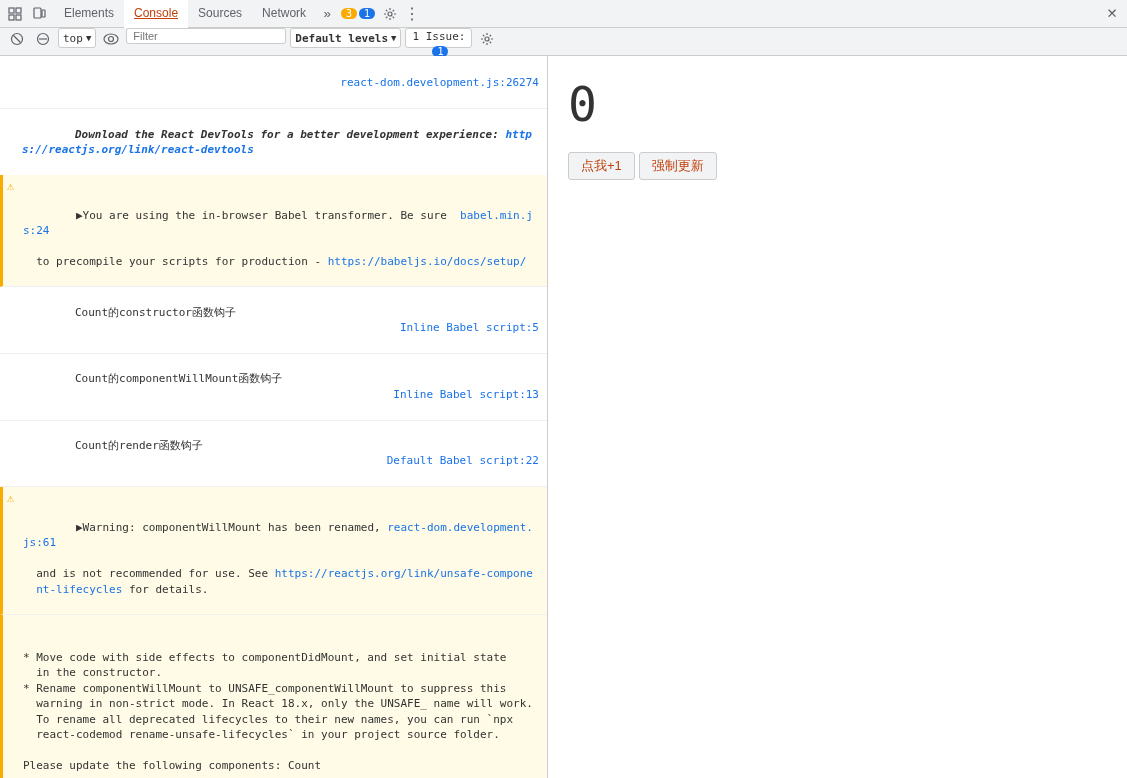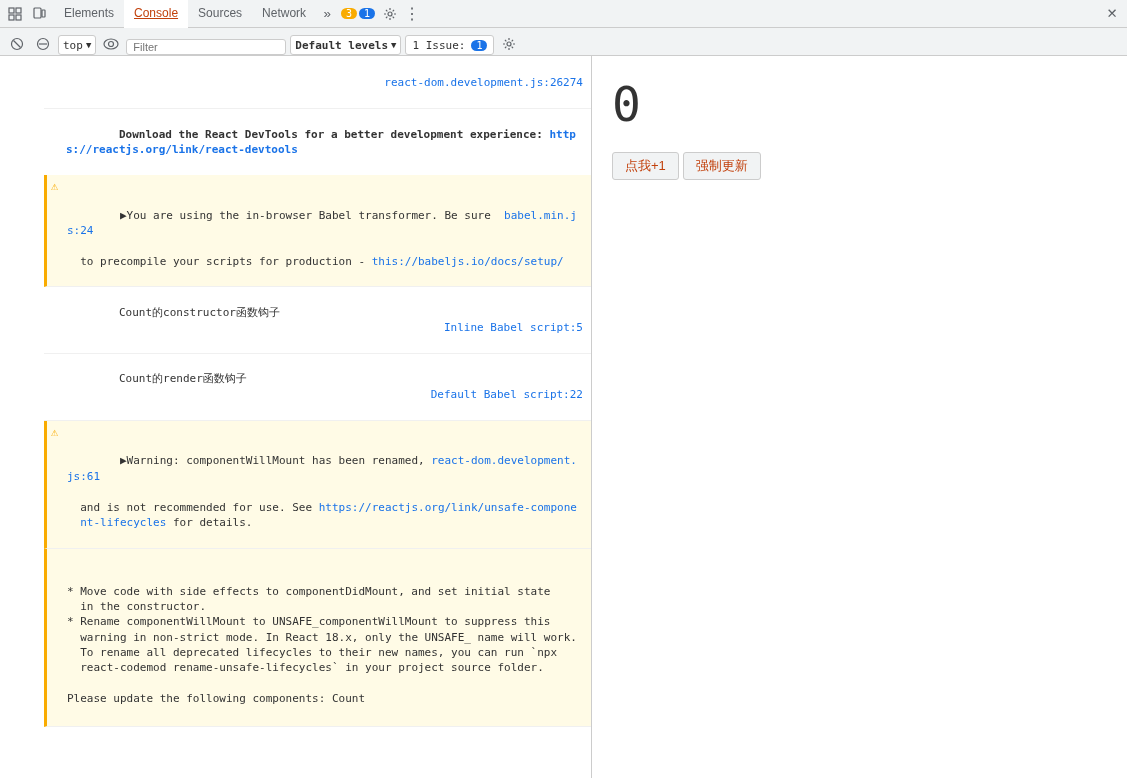--- a/index.html
+++ b/index.html
@@ -75,21 +75,21 @@
       margin-left: auto;
       width: 22px; height: 22px;
       display: flex; align-items: center; justify-content: center;
       border: none; background: none; cursor: pointer;
       color: #5f6368;
     }
 
     
     .console-toolbar {
       display: flex;
-      align-items: flex-end;
+      align-items: flex-start;
       background: #f1f3f4;
       border-bottom: 1px solid #ccc;
       height: 28px;
       padding: 0 6px;
       gap: 4px;
     }
     .toolbar-btn {
       width: 22px; height: 22px;
       border: none; background: none; cursor: pointer;
       display: flex; align-items: center; justify-content: center;
@@ -121,35 +121,34 @@
       border: 1px solid #ccc; border-radius: 3px;
       padding: 1px 4px; background: #fff; cursor: pointer;
       height: 20px;
       font-weight: bold;
     }
     .issue-badge {
       display: flex; align-items: center;
       font-size: 11px; color: #333;
       border: 1px solid #ccc; border-radius: 3px;
       padding: 1px 6px; background: #fff; cursor: pointer;
-      height: 20px; gap: 3px;
+      height: 20px; gap: 3px; flex-direction: column;
     }
     .gear-btn {
       width: 22px; height: 22px;
       border: none; background: none; cursor: pointer;
       display: flex; align-items: center; justify-content: center;
       color: #5f6368;
     }
 
     
     .main-content {
       display: flex;
       flex: 1;
       overflow: hidden;
-      margin-left: 44px;
     }
 
     
     .console-panel {
       width: 548px;
       border-right: 1px solid #ccc;
       background: #fff;
       overflow-y: auto;
       overflow-x: hidden;
       font-size: 11px;
@@ -329,35 +328,39 @@
 
 <div class="main-content">
 
   <div class="console-panel">
     <div class="console-messages">
 
       <div class="msg" style="text-align:right; padding-left:8px; color:#1a73e8; font-size:11px;">
         <span class="source-link">react-dom.development.js:26274</span>
       </div>
 
-      <div class="msg" style="font-weight:bold; border-bottom:none;">
+      <div class="msg" style="font-weight:bold; border-bottom:none;font-style:italic;">
         <span>Download the React DevTools for a better development experience: </span><a class="link">https://reactjs.org/link/react-devtools</a>
       </div>
 
       <div class="msg warning">
         <span class="warn-icon">⚠</span>
         <span>▶You are using the in-browser Babel transformer. Be sure&nbsp;&nbsp;</span><a class="link">babel.min.js:24</a>
-        <br><span>&nbsp;&nbsp;to precompile your scripts for production - </span><a class="link">this://babeljs.io/docs/setup/</a>
+        <br><span>&nbsp;&nbsp;to precompile your scripts for production - </span><a class="link">https://babeljs.io/docs/setup/</a>
       </div>
 
       <div class="msg">
         <span>Count的constructor函数钩子</span>
         <a class="source-link">Inline Babel script:5</a>
       </div>
 
+      <div class="msg">
+        <span>Count的componentWillMount函数钩子</span>
+        <a class="source-link">Inline Babel script:13</a>
+      </div>
 
       <div class="msg">
         <span>Count的render函数钩子</span>
         <a class="source-link">Default Babel script:22</a>
       </div>
 
       <div class="msg warning">
         <span class="warn-icon">⚠</span>
         <span>▶Warning: componentWillMount has been renamed, </span><a class="link">react-dom.development.js:61</a>
         <br><span>&nbsp;&nbsp;and is not recommended for use. See </span><a class="link">https://reactjs.org/link/unsafe-compone<br>&nbsp;&nbsp;nt-lifecycles</a><span> for details.</span>

